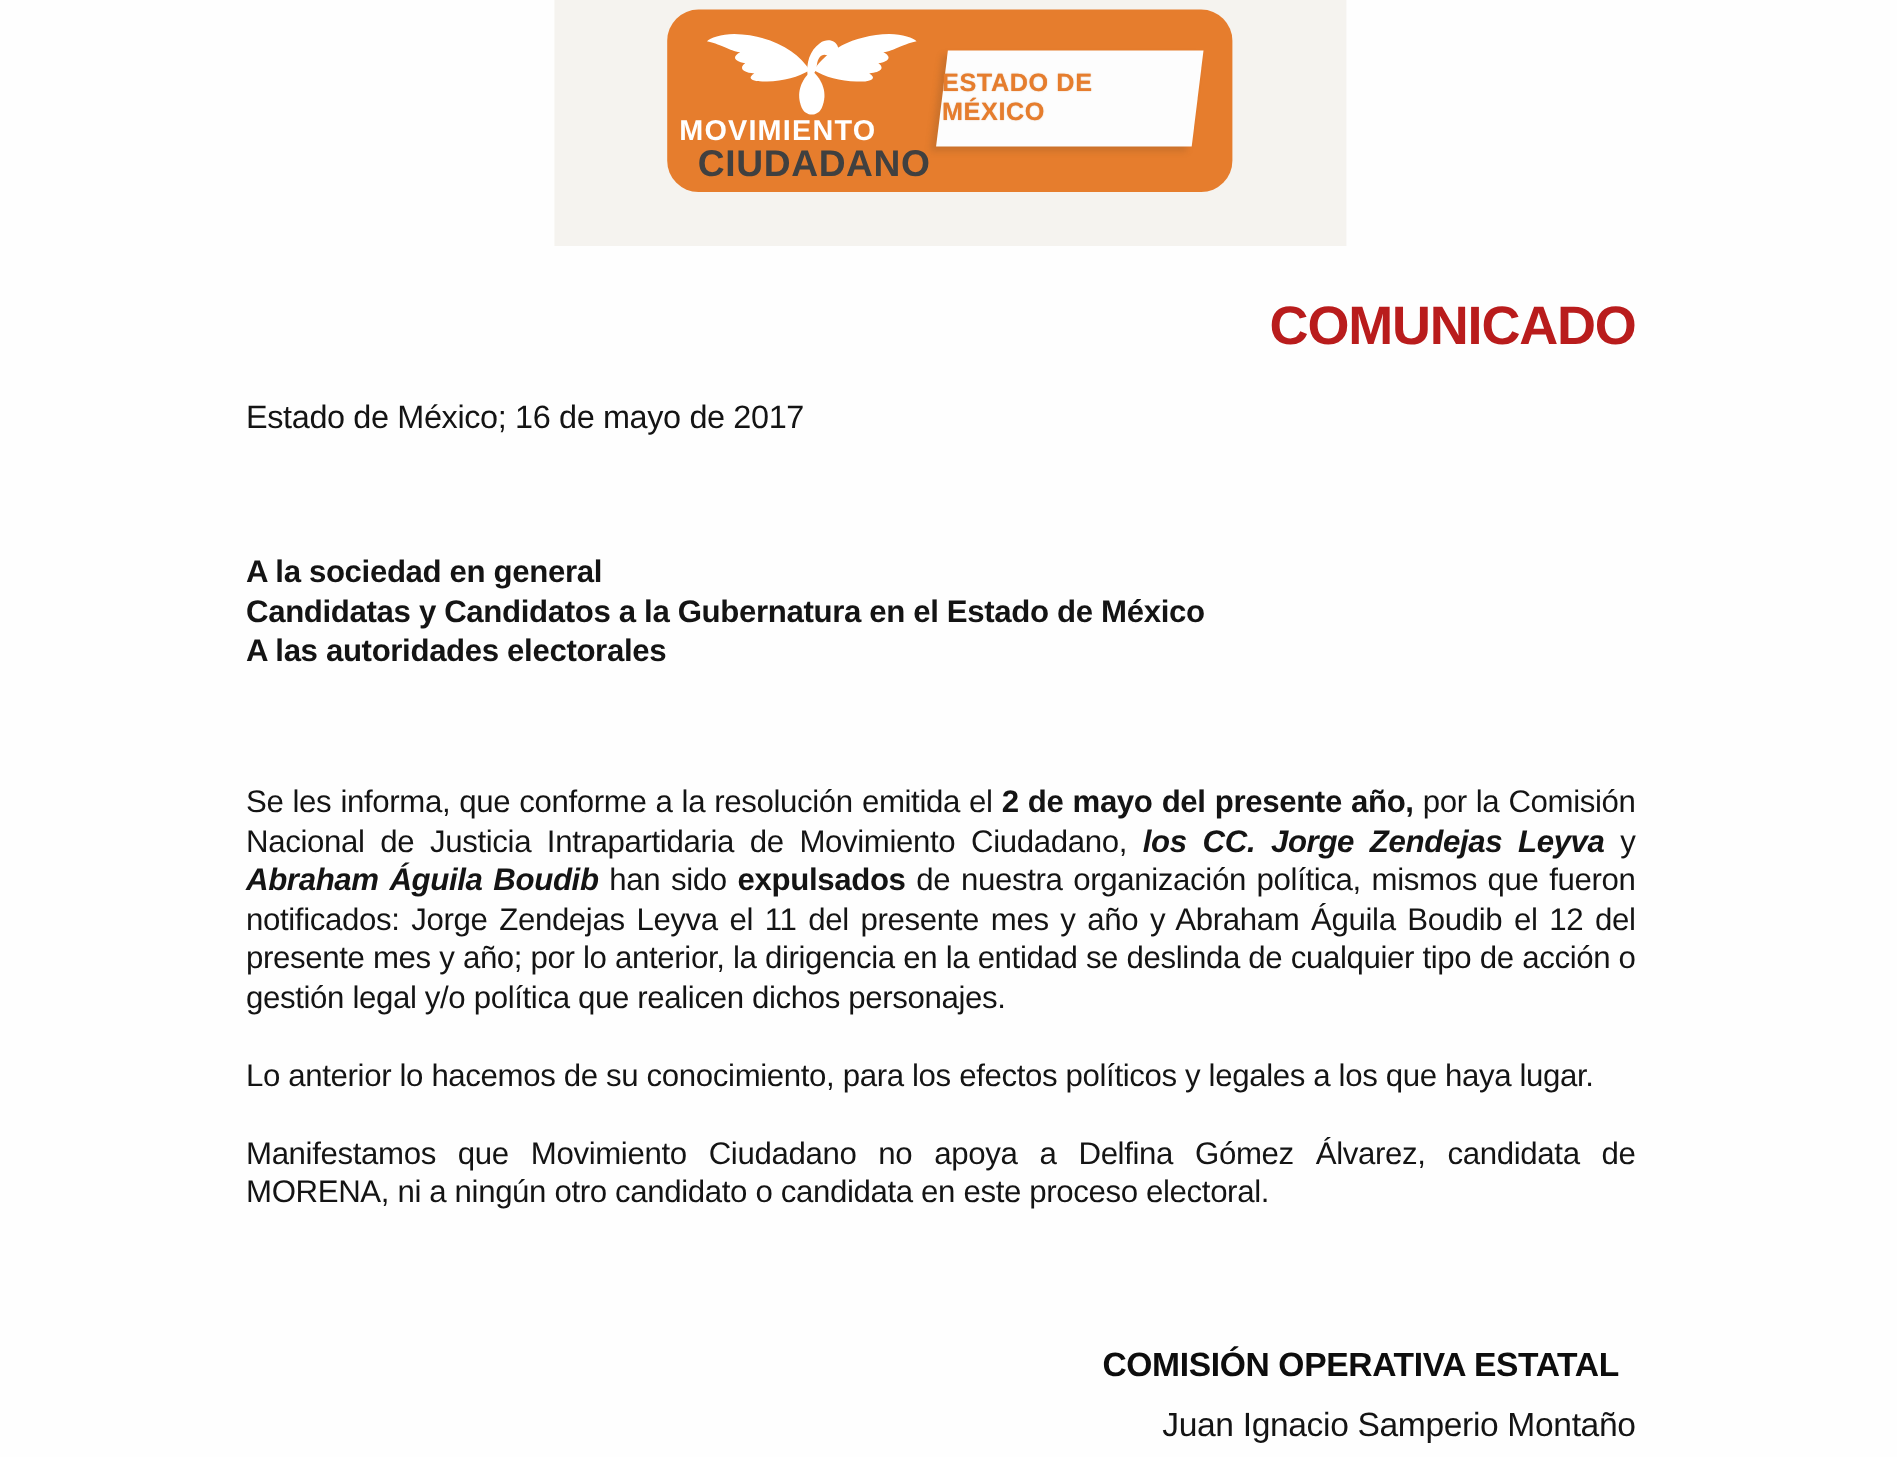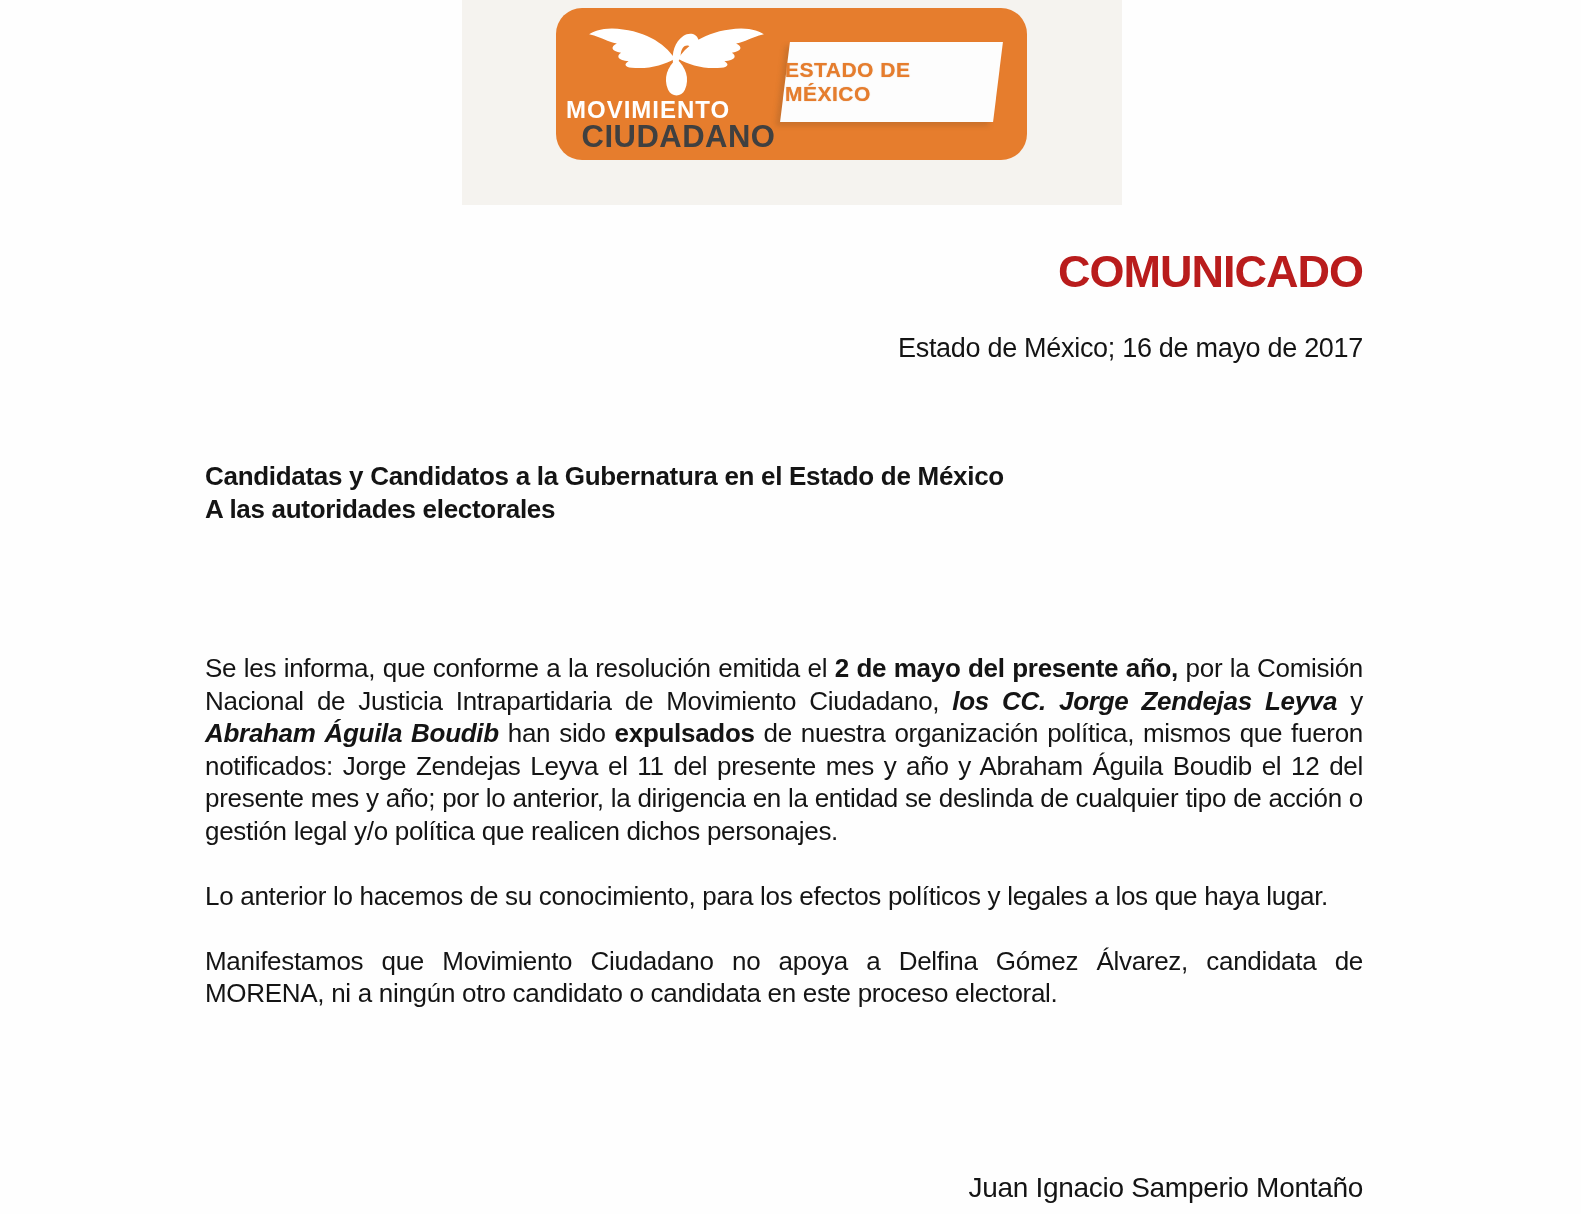--- a/index.html
+++ b/index.html
@@ -51,21 +51,21 @@
   }
   
   .column { position:absolute; left:205px; top:0; width:1158px; height:1214px; }
   .doc-title {
     position:absolute; top:246px; left:0; width:100%;
     text-align:right; font-weight:bold; font-size:45px; letter-spacing:-1px;
     color:#b91c1c;
   }
   .dateline {
     position:absolute; top:333px; left:0; width:100%;
-    text-align:right; font-size:27px; letter-spacing:-0.3px;
+    font-size:27px; letter-spacing:-0.3px;
   }
   .addressees {
     position:absolute; top:460px; left:0; width:100%;
     font-weight:bold; font-size:26px; line-height:33px; letter-spacing:-0.3px;
   }
   .body-paragraphs {
     position:absolute; top:652px; left:0; width:100%;
     font-size:26px; line-height:32.5px; letter-spacing:-0.3px;
   }
   .para { text-align:justify; margin-bottom:32.5px; }
@@ -103,24 +103,26 @@
     <div class="logo-word2">CIUDADANO</div>
     <div class="logo-band">
       <span class="logo-band-text">ESTADO DE MÉXICO</span>
     </div>
   </div>
 
   <div class="column">
     <div class="doc-title">COMUNICADO</div>
     <div class="dateline">Estado de México; 16 de mayo de 2017</div>
     <div class="addressees">
+        <div>A la sociedad en general</div>
         <div>Candidatas y Candidatos a la Gubernatura en el Estado de México</div>
         <div>A las autoridades electorales</div>
       </div>
     <div class="body-paragraphs">
         <p class="para"><span>Se les informa, que conforme a la resolución emitida el </span><span class="bold">2 de mayo del presente año,</span><span> por la Comisión Nacional de Justicia Intrapartidaria de Movimiento Ciudadano, </span><span class="bold italic">los CC. Jorge Zendejas Leyva</span><span> y </span><span class="bold italic">Abraham Águila Boudib</span><span> han sido </span><span class="bold">expulsados</span><span> de nuestra organización política, mismos que fueron notificados: Jorge Zendejas Leyva el 11 del presente mes y año y Abraham Águila Boudib el 12 del presente mes y año; por lo anterior, la dirigencia en la entidad se deslinda de cualquier tipo de acción o gestión legal y/o política que realicen dichos personajes.</span></p>
         <p class="para"><span>Lo anterior lo hacemos de su conocimiento, para los efectos políticos y legales a los que haya lugar.</span></p>
         <p class="para"><span>Manifestamos que Movimiento Ciudadano no apoya a Delfina Gómez Álvarez, candidata de MORENA, ni a ningún otro candidato o candidata en este proceso electoral.</span></p>
       </div>
+    <div class="sig-committee">COMISIÓN OPERATIVA ESTATAL</div>
     <div class="sig-name">Juan Ignacio Samperio Montaño</div>
   </div>
 
 </div>
 
 </body></html>

